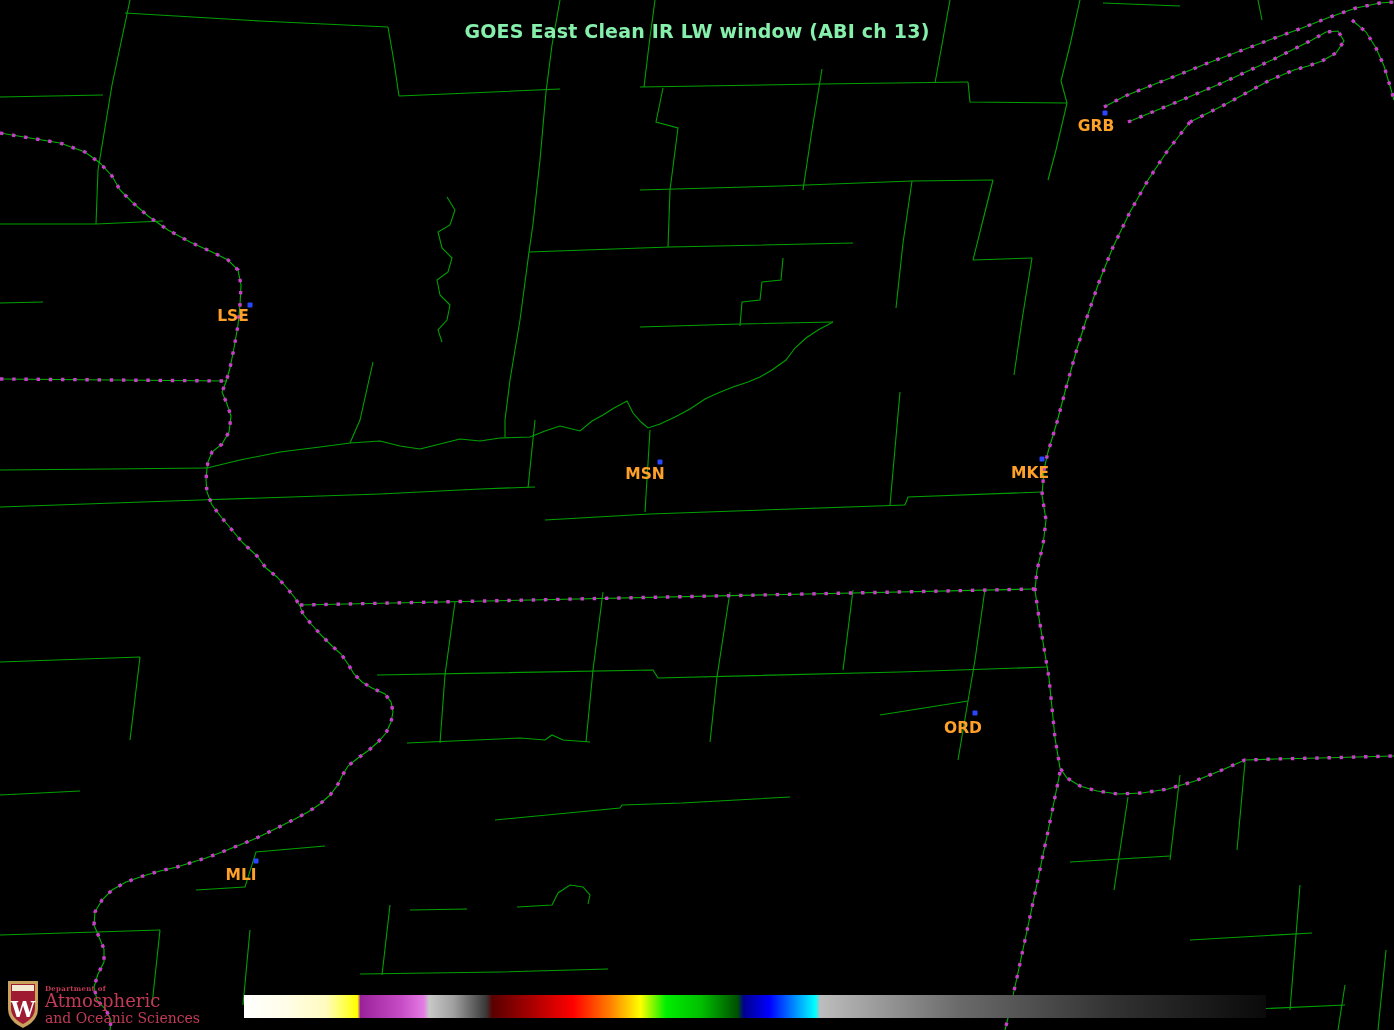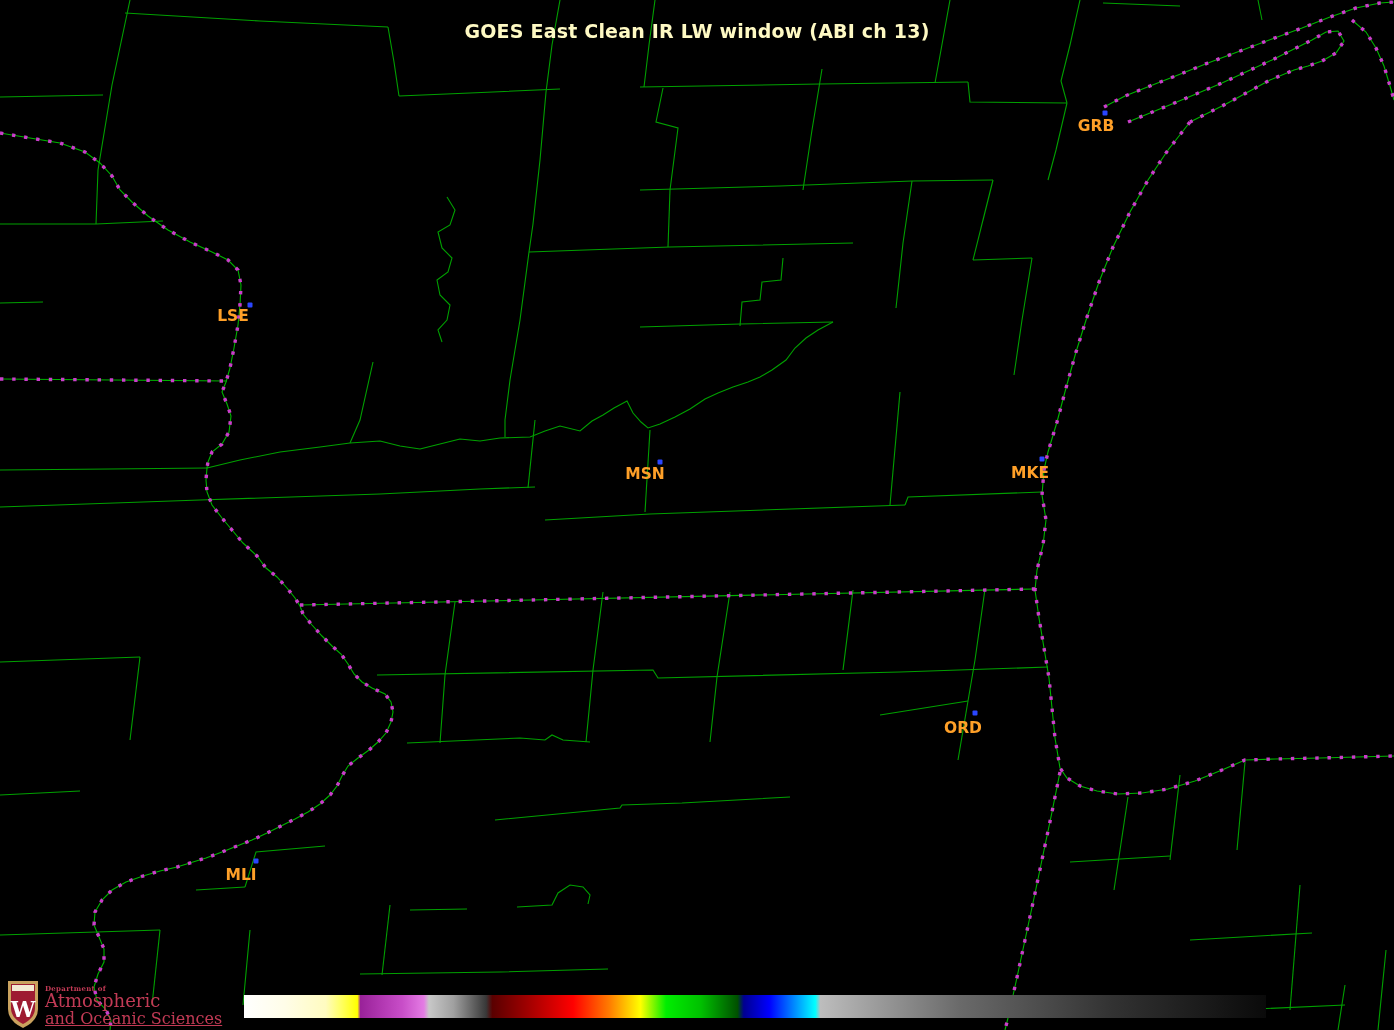--- a/index.html
+++ b/index.html
@@ -13,21 +13,21 @@
     font-weight:bold;font-size:19px;line-height:23px;letter-spacing:0.2px;
   }
   #colorbar{
     position:absolute;border:0;
   }
   #logo{position:absolute;left:7px;top:979px;display:flex;align-items:flex-start;}
   #crest{width:32px;height:50px;}
   #logotext{margin-left:6px;margin-top:6px;font-family:"DejaVu Serif",serif;line-height:1.05;}
   #logotext .dept{font-size:7px;font-weight:bold;letter-spacing:0.3px;}
   #logotext .l1{font-size:18px;}
-  #logotext .l2{font-size:16px;text-decoration:underline;}
+  #logotext .l2{font-size:14px;}
 </style>
 </head>
 <body>
 
 <div id="screen">
 
   <svg id="mapsvg" width="1394" height="1030" viewBox="0 0 1394 1030">
     <g id="county-lines">
         <polyline points="0,97 103,95" fill="none" stroke="#00a000" stroke-width="1.1"></polyline>
         <polyline points="130,0 112,85 98,170 96,224" fill="none" stroke="#00a000" stroke-width="1.1"></polyline>
@@ -134,21 +134,21 @@
         <text x="1030" y="478" text-anchor="middle" fill="#ffa028" font-size="15.5" font-weight="bold" font-family="DejaVu Sans, sans-serif">MKE</text>
         <rect x="972.5" y="710.5" width="5" height="5" rx="1" fill="#2a46ff"></rect>
         <text x="963" y="733" text-anchor="middle" fill="#ffa028" font-size="15.5" font-weight="bold" font-family="DejaVu Sans, sans-serif">ORD</text>
         <rect x="253.5" y="858.5" width="5" height="5" rx="1" fill="#2a46ff"></rect>
         <text x="241" y="880" text-anchor="middle" fill="#ffa028" font-size="15.5" font-weight="bold" font-family="DejaVu Sans, sans-serif">MLI</text>
       </g>
   </svg>
 
   <div id="colorbar" style="left: 244px; top: 995px; width: 1022px; height: 23px; background: linear-gradient(to right, rgb(255, 255, 255) 0%, rgb(255, 253, 232) 4%, rgb(255, 251, 192) 8%, rgb(255, 255, 112) 9.3%, rgb(255, 255, 0) 11.1%, rgb(153, 34, 153) 11.4%, rgb(178, 56, 178) 13.5%, rgb(200, 78, 200) 15.5%, rgb(228, 124, 228) 17.6%, rgb(200, 200, 200) 18.1%, rgb(160, 160, 160) 20.5%, rgb(56, 56, 56) 23.7%, rgb(90, 0, 0) 24.3%, rgb(155, 0, 0) 27.5%, rgb(255, 0, 0) 32.2%, rgb(255, 126, 0) 35.8%, rgb(255, 255, 0) 38.8%, rgb(0, 238, 0) 41.3%, rgb(0, 192, 0) 44.7%, rgb(0, 80, 0) 48.3%, rgb(0, 0, 144) 48.9%, rgb(0, 0, 255) 51.4%, rgb(0, 255, 255) 55.9%, rgb(189, 189, 189) 56.4%, rgb(106, 106, 106) 70%, rgb(50, 50, 50) 85%, rgb(10, 10, 10) 100%);"></div>
 
-  <div id="title" style="color: #fef9c3;">
+  <div id="title" style="color: #86efac;">
     <div>GOES East Clean IR LW window (ABI ch 13)</div>
   </div>
 
   <div id="logo">
     <svg id="crest" viewBox="0 0 32 50">
       <path d="M1,2 L31,2 L31,30 Q31,42 16,49 Q1,42 1,30 Z" fill="#c9a25e"></path>
       <path d="M4,5 L28,5 L28,29 Q28,39 16,45 Q4,39 4,29 Z" fill="#9e1b32"></path>
       <path d="M5,6 L27,6 L27,12 L5,12 Z" fill="#f3e9d2"></path>
       <text x="16" y="38" text-anchor="middle" font-family="DejaVu Serif,serif" font-size="22" font-weight="bold" fill="#ffffff">W</text>
     </svg>

